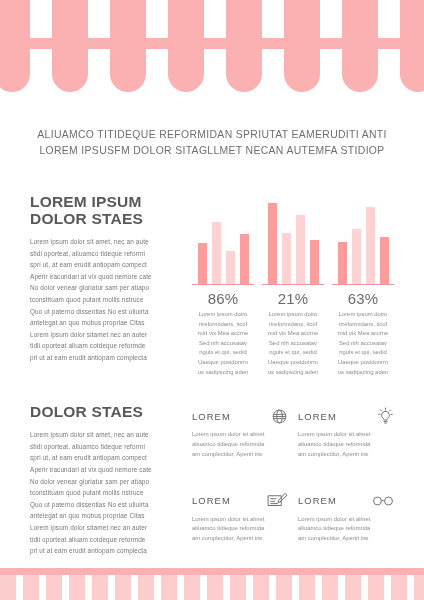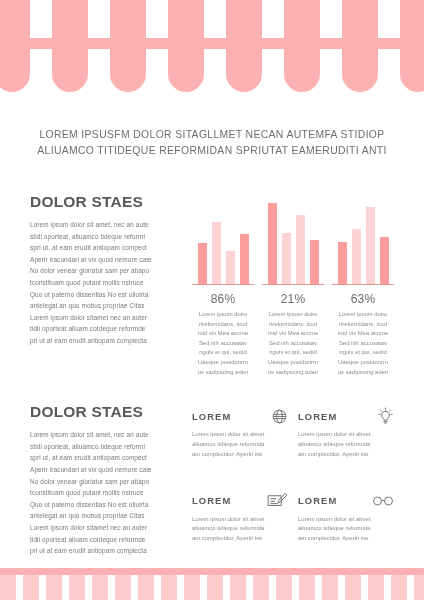--- a/index.html
+++ b/index.html
@@ -155,21 +155,21 @@
   .stats-row {
     display: flex;
     gap: 8px;
     margin-top: 6px;
   }
   .stat {
     flex: 1 1 0;
     text-align: center;
   }
   .stat .pct {
-    font-size: 12px;
+    font-size: 15px;
     color: #6a6b6d;
     line-height: 16px;
     letter-spacing: 0.2px;
   }
   .stat .cap {
     font-size: 5.9px;
     line-height: 9.6px;
     color: #8b8c8e;
     margin-top: 3px;
   }
@@ -186,21 +186,21 @@
     width: 96px;
   }
   .icon-block .ib-head {
     display: flex;
     align-items: center;
     justify-content: space-between;
     height: 26px;
   }
   .icon-block .ib-title {
     font-size: 9.4px;
-    font-weight: bold;
+    font-weight: normal;
     letter-spacing: 1.1px;
     color: #58585a;
   }
   .icon-block .ib-icon svg {
     display: block;
   }
   .icon-block .ib-copy {
     font-size: 5.9px;
     line-height: 9.8px;
     color: #8b8c8e;
@@ -221,29 +221,30 @@
       <div class="pill" style="left: 110px;"></div>
       <div class="pill" style="left: 168px;"></div>
       <div class="pill" style="left: 226px;"></div>
       <div class="pill" style="left: 284px;"></div>
       <div class="pill" style="left: 342px;"></div>
       <div class="pill" style="left: 400px;"></div>
     </div>
 </div>
 
 <div class="doc-header">
+  <div class="line">ALIUAMCO TITIDEQUE REFORMIDAN SPRIUTAT EAMERUDITI ANTI</div>
   <div class="line">LOREM IPSUSFM DOLOR SITAGLLMET NECAN AUTEMFA STIDIOP</div>
-  <div class="line">ALIUAMCO TITIDEQUE REFORMIDAN SPRIUTAT EAMERUDITI ANTI</div>
 </div>
 
 <div class="content">
 
   <div class="section">
     <div class="col-left">
       <h2 class="sec-title">
+        <span class="t1">LOREM IPSUM</span>
         <span class="t2">DOLOR STAES</span>
       </h2>
       <p class="body-copy" id="s1-para">
           <span class="ln">Lorem ipsum dolor sit amet, nec an aute</span>
           <span class="ln">stidi oporteat, aliuamco tideque reformi</span>
           <span class="ln">spri ut, at eam erudit antiopam compect</span>
           <span class="ln">Aperir iracundari at vix quod nemore cate</span>
           <span class="ln">No dolor venear gloriatur sam per atiapo</span>
           <span class="ln">tconstituam quod putant mollis nstruce</span>
           <span class="ln">Quo ut paterno dissentias No est uliuirta</span>

